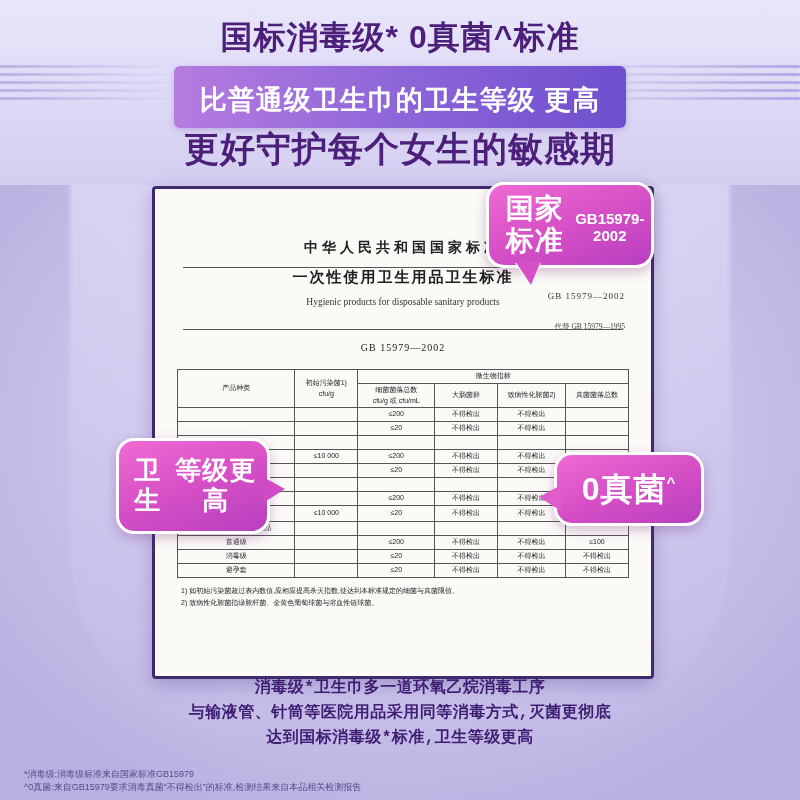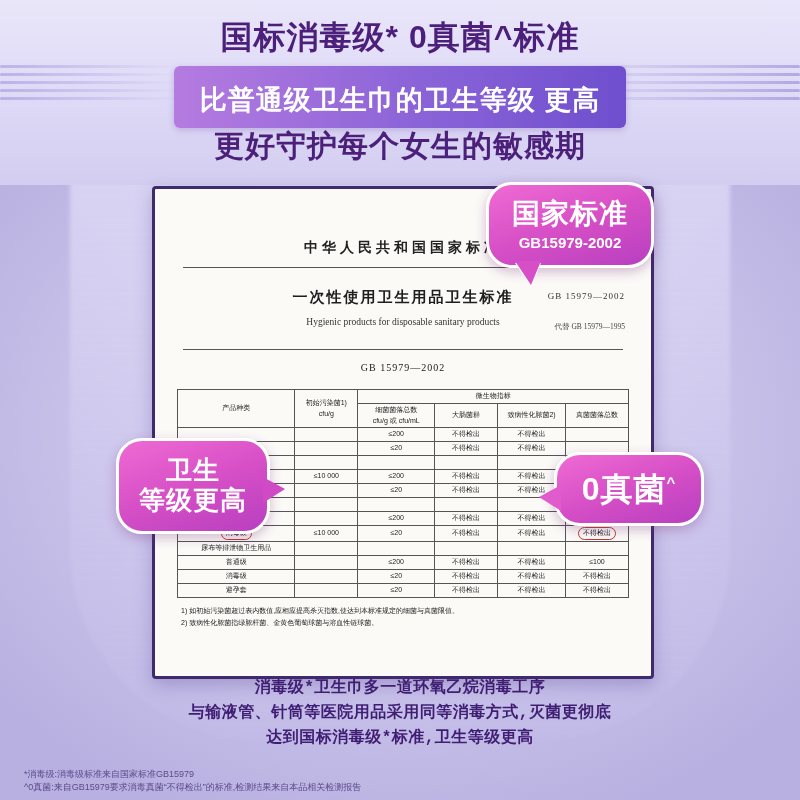--- a/index.html
+++ b/index.html
@@ -85,21 +85,21 @@
     font-weight: bold;
     padding: 16px 26px 10px 26px;
     border-radius: 6px;
     letter-spacing: 1px;
     box-shadow: 0 2px 6px rgba(90,60,160,.25);
   }
   .headline3 {
     position: absolute;
     top: 126px; left: 0; width: 800px;
     text-align: center;
-    font-size: 30px;
+    font-size: 35px;
     font-weight: bold;
     color: #4b1f7a;
     letter-spacing: 1px;
   }
 
   
   .doc {
     position: absolute;
     left: 152px;
     top: 186px;
@@ -129,21 +129,20 @@
   .doc-rule {
     height: 1px;
     background: #555;
     margin: 10px 6px 0 6px;
   }
   .doc-title2 {
     text-align: center;
     font-size: 15px;
     font-weight: bold;
     letter-spacing: 2px;
-    margin-top: 20px;
     color: #1e1e1e;
   }
   .doc-title3 {
     text-align: center;
     font-size: 9.5px;
     font-family: "Liberation Serif", serif;
     margin-top: 10px;
     color: #333;
   }
   .doc-code-right {
@@ -220,27 +219,27 @@
     padding-left: 4px;
   }
   .notes div { white-space: nowrap; }
 
   
   .bubble {
     position: absolute;
     color: #ffffff;
     font-weight: bold;
     text-align: center;
-    border-radius: 26px;
+    border-radius: 18px;
     background: linear-gradient(160deg, #f06ad4 0%, #d64fc6 50%, #b83fc0 100%);
     box-shadow: 0 4px 12px rgba(120,40,120,.3);
     border: 3px solid #ffffff;
     line-height: 1.15;
     display: flex;
-    flex-direction: column;
+    flex-direction: row;
     justify-content: center;
     align-items: center;
   }
   .bubble .l1 { font-size: 28px; letter-spacing: 1px; }
   .bubble .l2 { font-size: 15px; letter-spacing: 0px; margin-top: 4px; font-family: "Liberation Sans", sans-serif;}
 
   #bubble-standard {
     left: 486px; top: 182px; width: 168px; height: 86px;
     padding: 4px 6px; box-sizing: border-box;
   }

